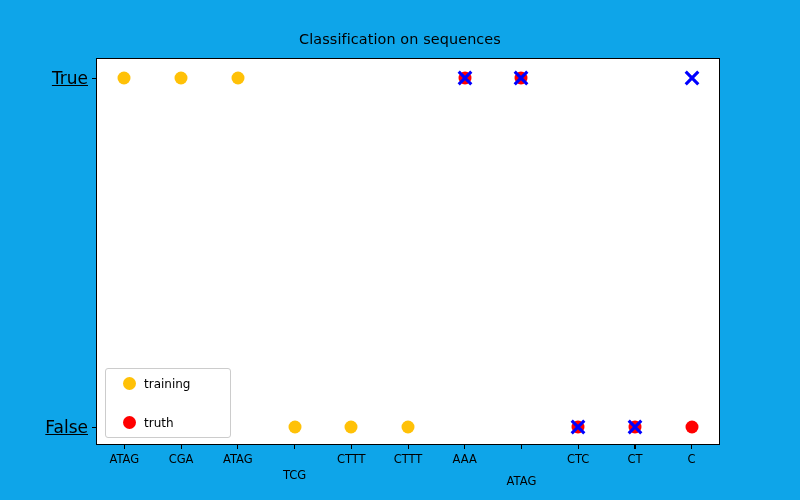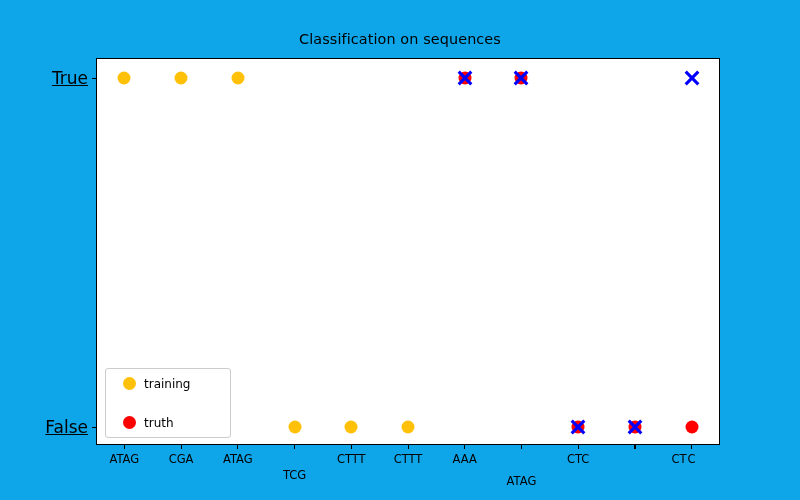--- a/index.html
+++ b/index.html
@@ -159,21 +159,21 @@
       <div class="xticklabel" style="left: 351.273px;">CTTT</div>
       <div class="xtick" style="left: 407.5px;"></div>
       <div class="xticklabel" style="left: 408px;">CTTT</div>
       <div class="xtick" style="left: 464.227px;"></div>
       <div class="xticklabel" style="left: 464.727px;">AAA</div>
       <div class="xtick" style="left: 520.955px;"></div>
       <div class="xticklabel" style="left: 521.455px; margin-top: 22px;">ATAG</div>
       <div class="xtick" style="left: 577.682px;"></div>
       <div class="xticklabel" style="left: 578.182px;">CTC</div>
       <div class="xtick" style="left: 634.409px;"></div>
-      <div class="xticklabel" style="left: 634.909px; margin-left: 44px;">CT</div>
+      <div class="xticklabel" style="left: 634.909px;">CT</div>
       <div class="xtick" style="left: 691.136px;"></div>
       <div class="xticklabel" style="left: 691.636px;">C</div>
     </div>
   <div id="yticks-layer">
       <div class="ytick" style="top: 426.5px;"></div>
       <div class="yticklabel" style="top: 427px;">False</div>
       <div class="ytick" style="top: 77.5px;"></div>
       <div class="yticklabel" style="top: 78px;">True</div>
     </div>
 

